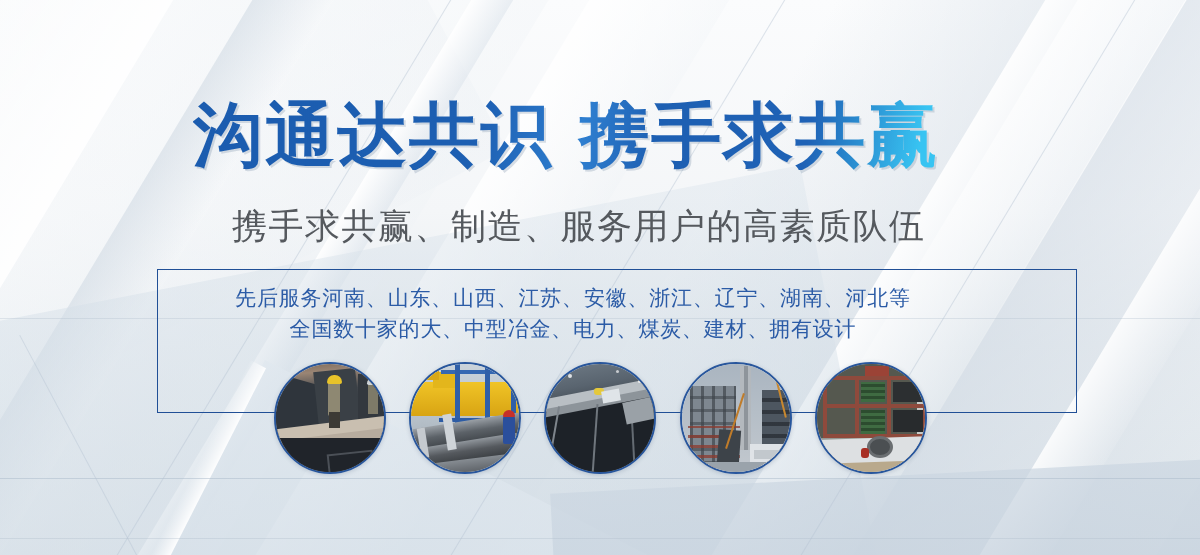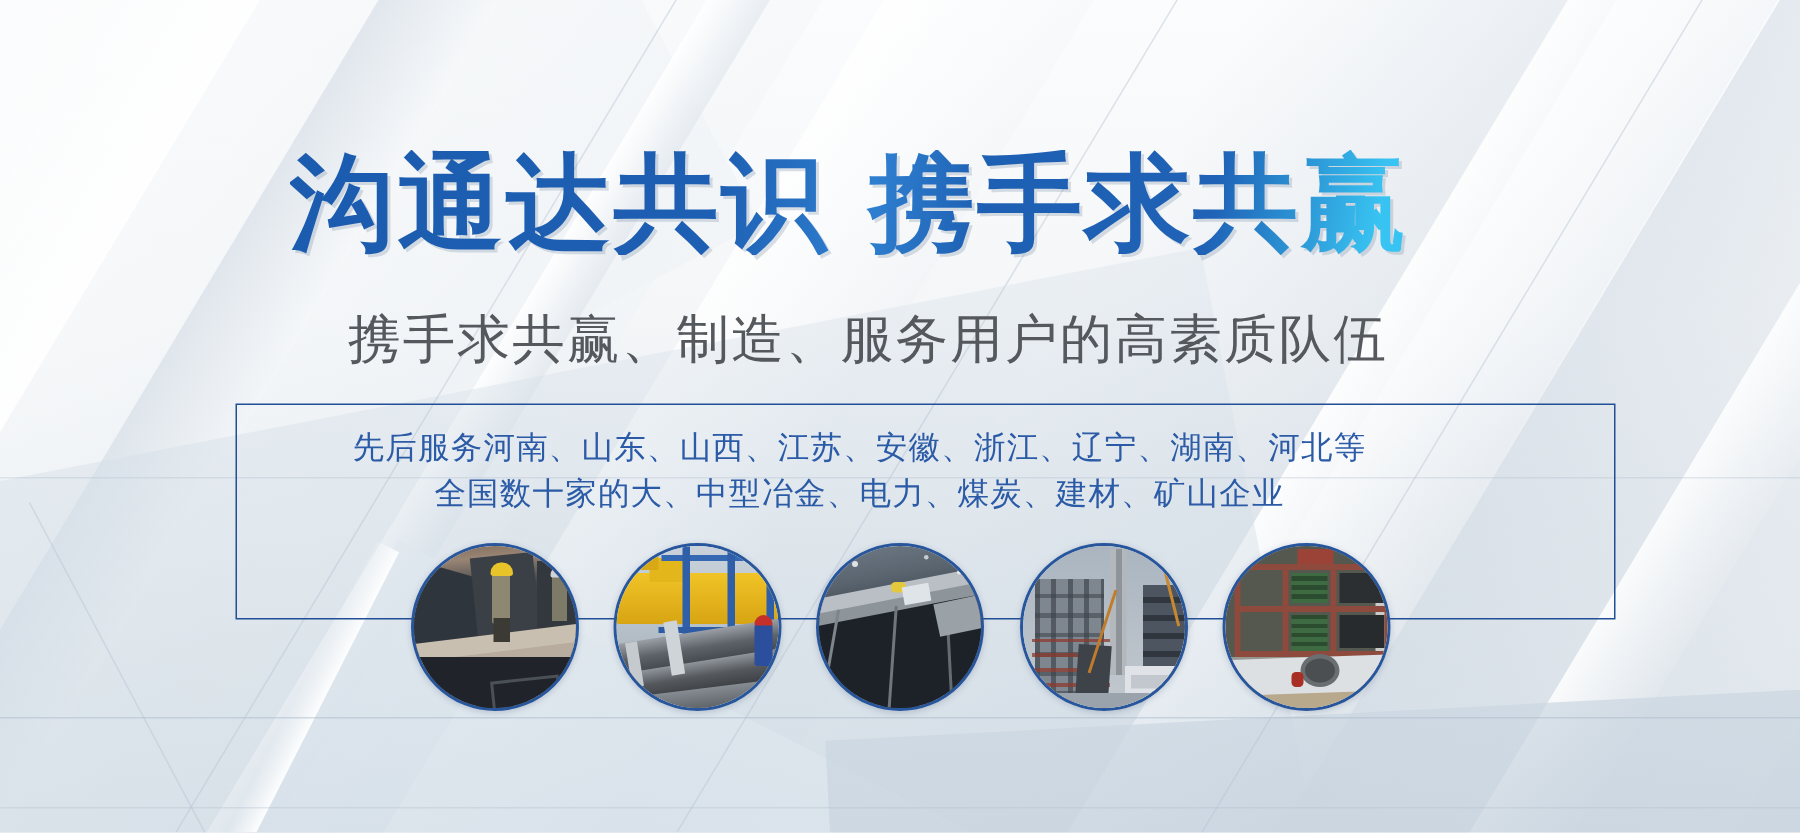--- a/index.html
+++ b/index.html
@@ -308,21 +308,21 @@
   </div>
 
   <div class="headline-shadow">沟通达共识 携手求共赢</div>
   <h1 class="headline">沟通达共识 携手求共赢</h1>
 
   <div class="subtitle">携手求共赢、制造、服务用户的高素质队伍</div>
 
   <div class="frame"></div>
   <div class="desc">
     <div class="desc-line">先后服务河南、山东、山西、江苏、安徽、浙江、辽宁、湖南、河北等</div>
-    <div class="desc-line">全国数十家的大、中型冶金、电力、煤炭、建材、矿山企业</div>
+    <div class="desc-line">全国数十家的大、中型冶金、电力、煤炭、建材、拥有设计</div>
   </div>
 
   <div class="circles">
 
     <div class="circle" style="left:274px">
       <div class="photo p1">
         <div class="plate-a"></div>
           <div class="plate-b"></div>
           <div class="plate-c"></div>
         <div class="floor"></div>

